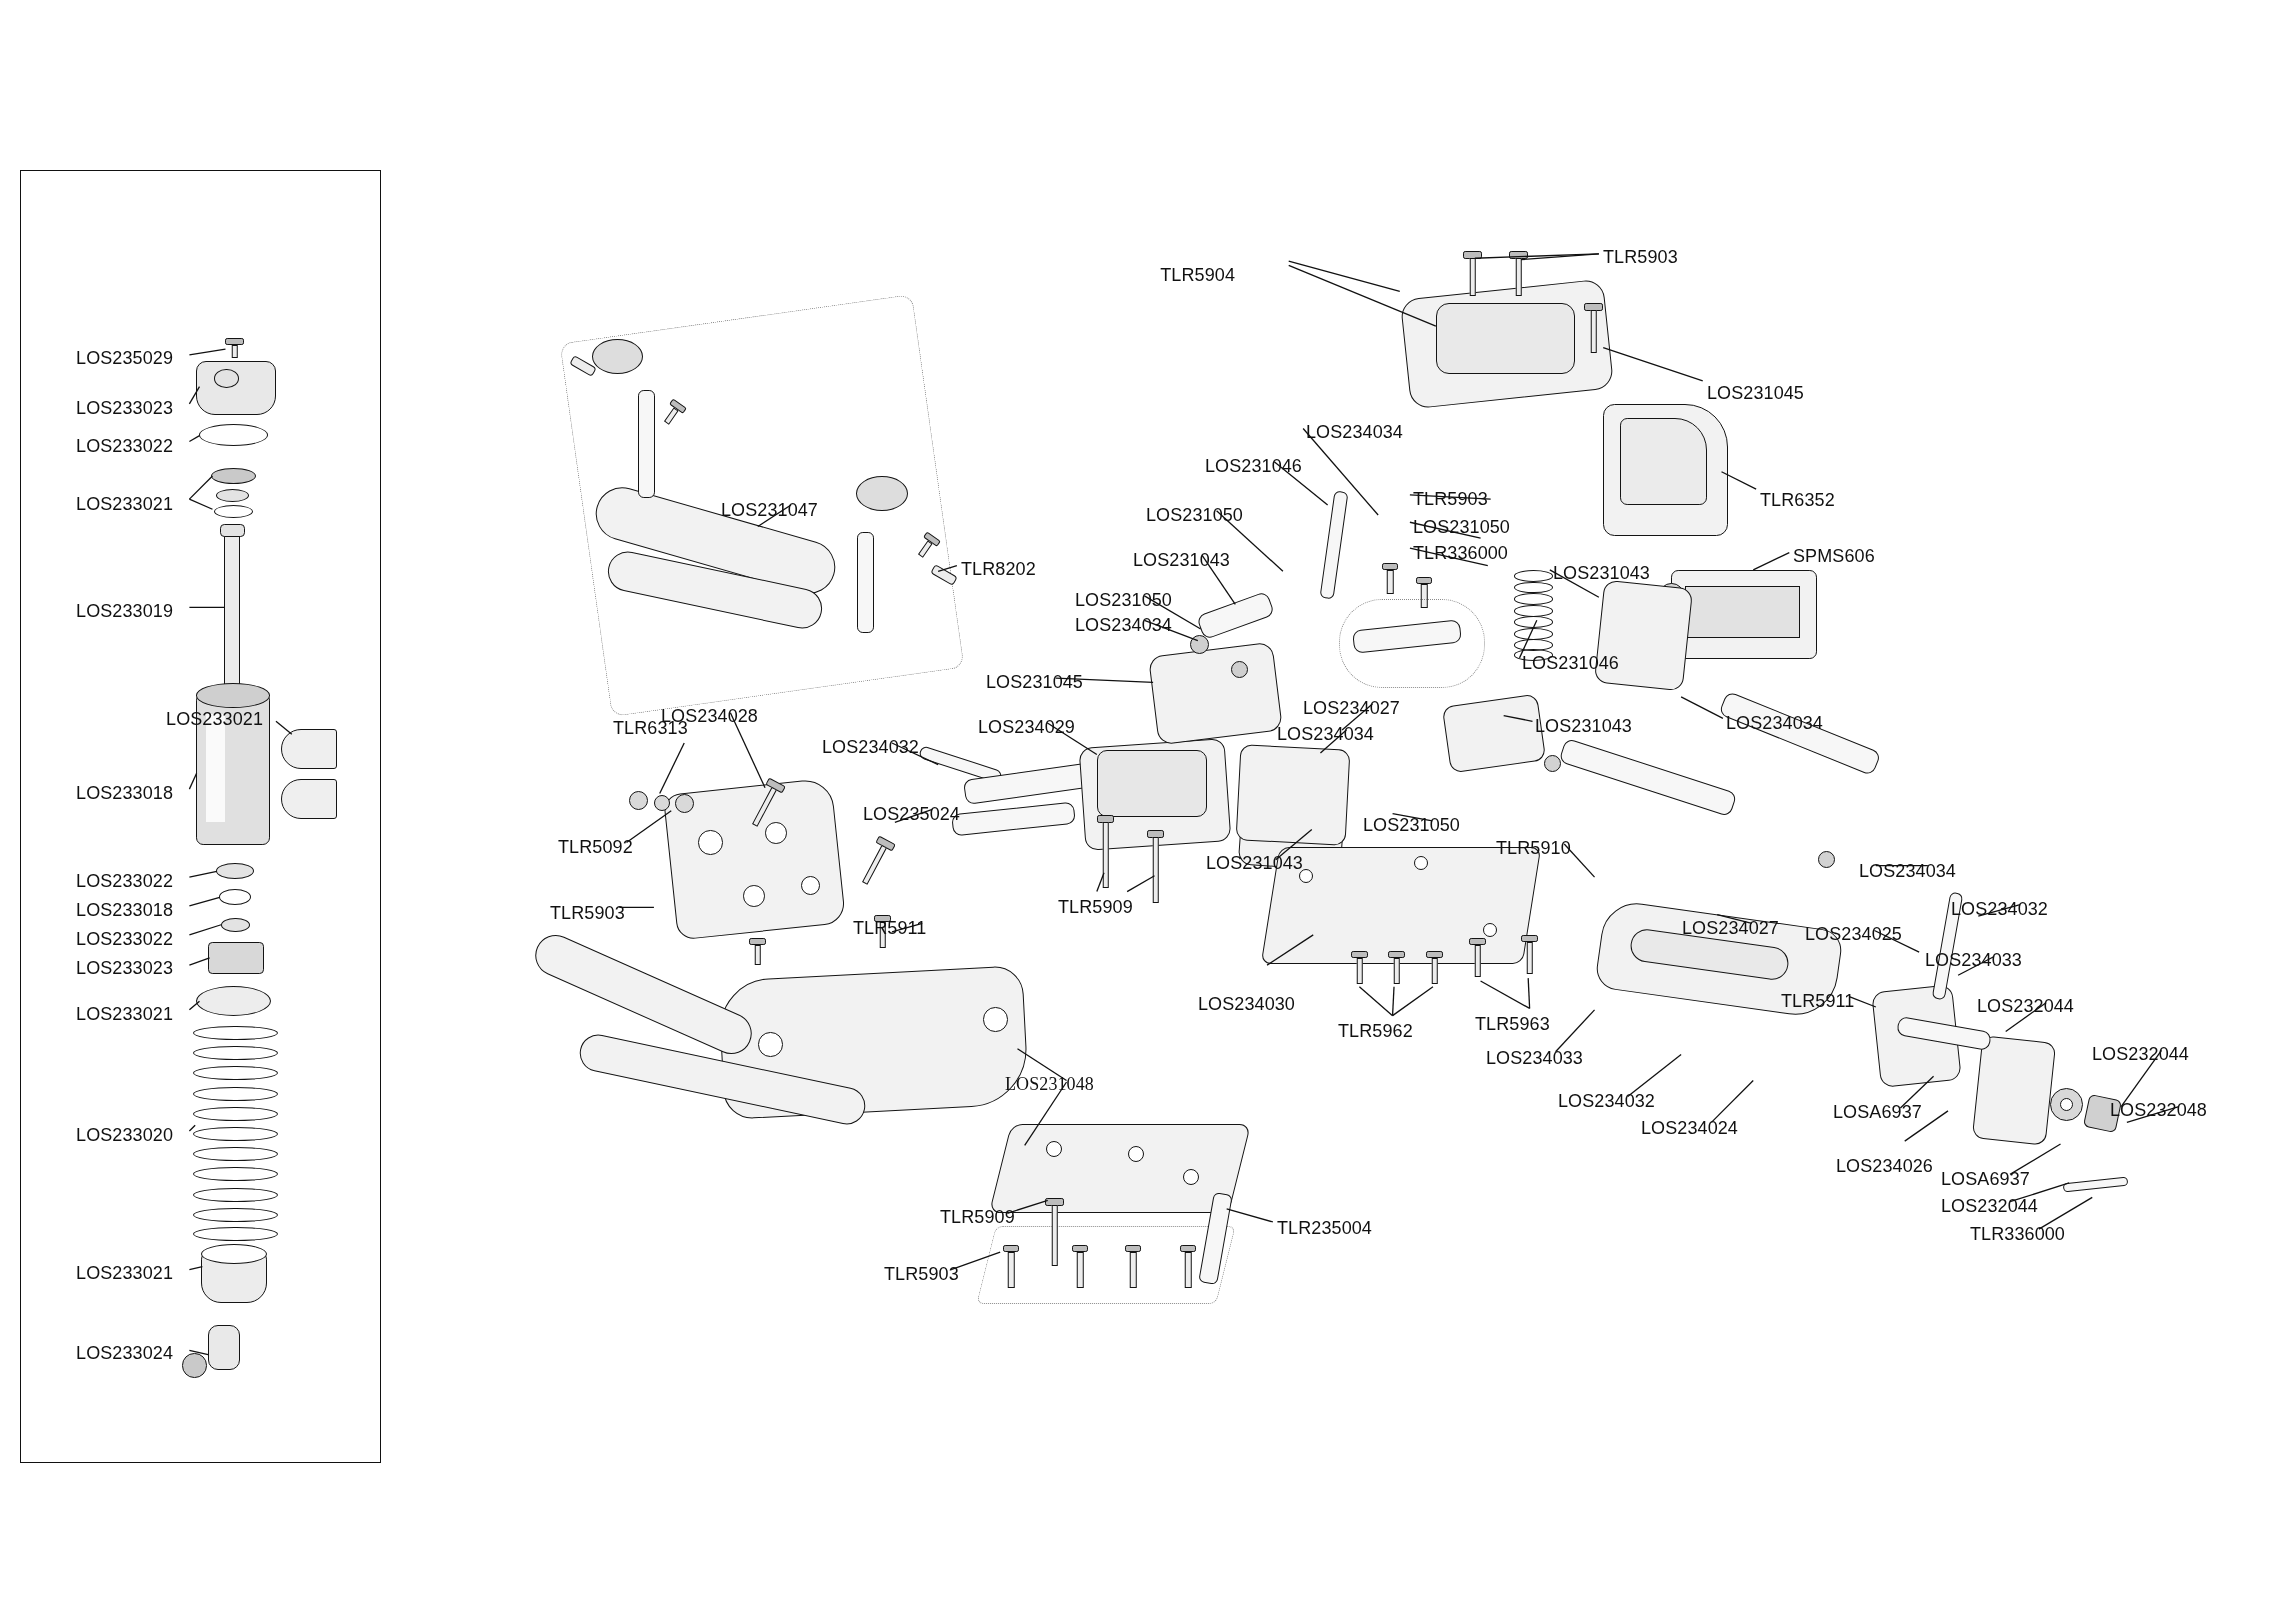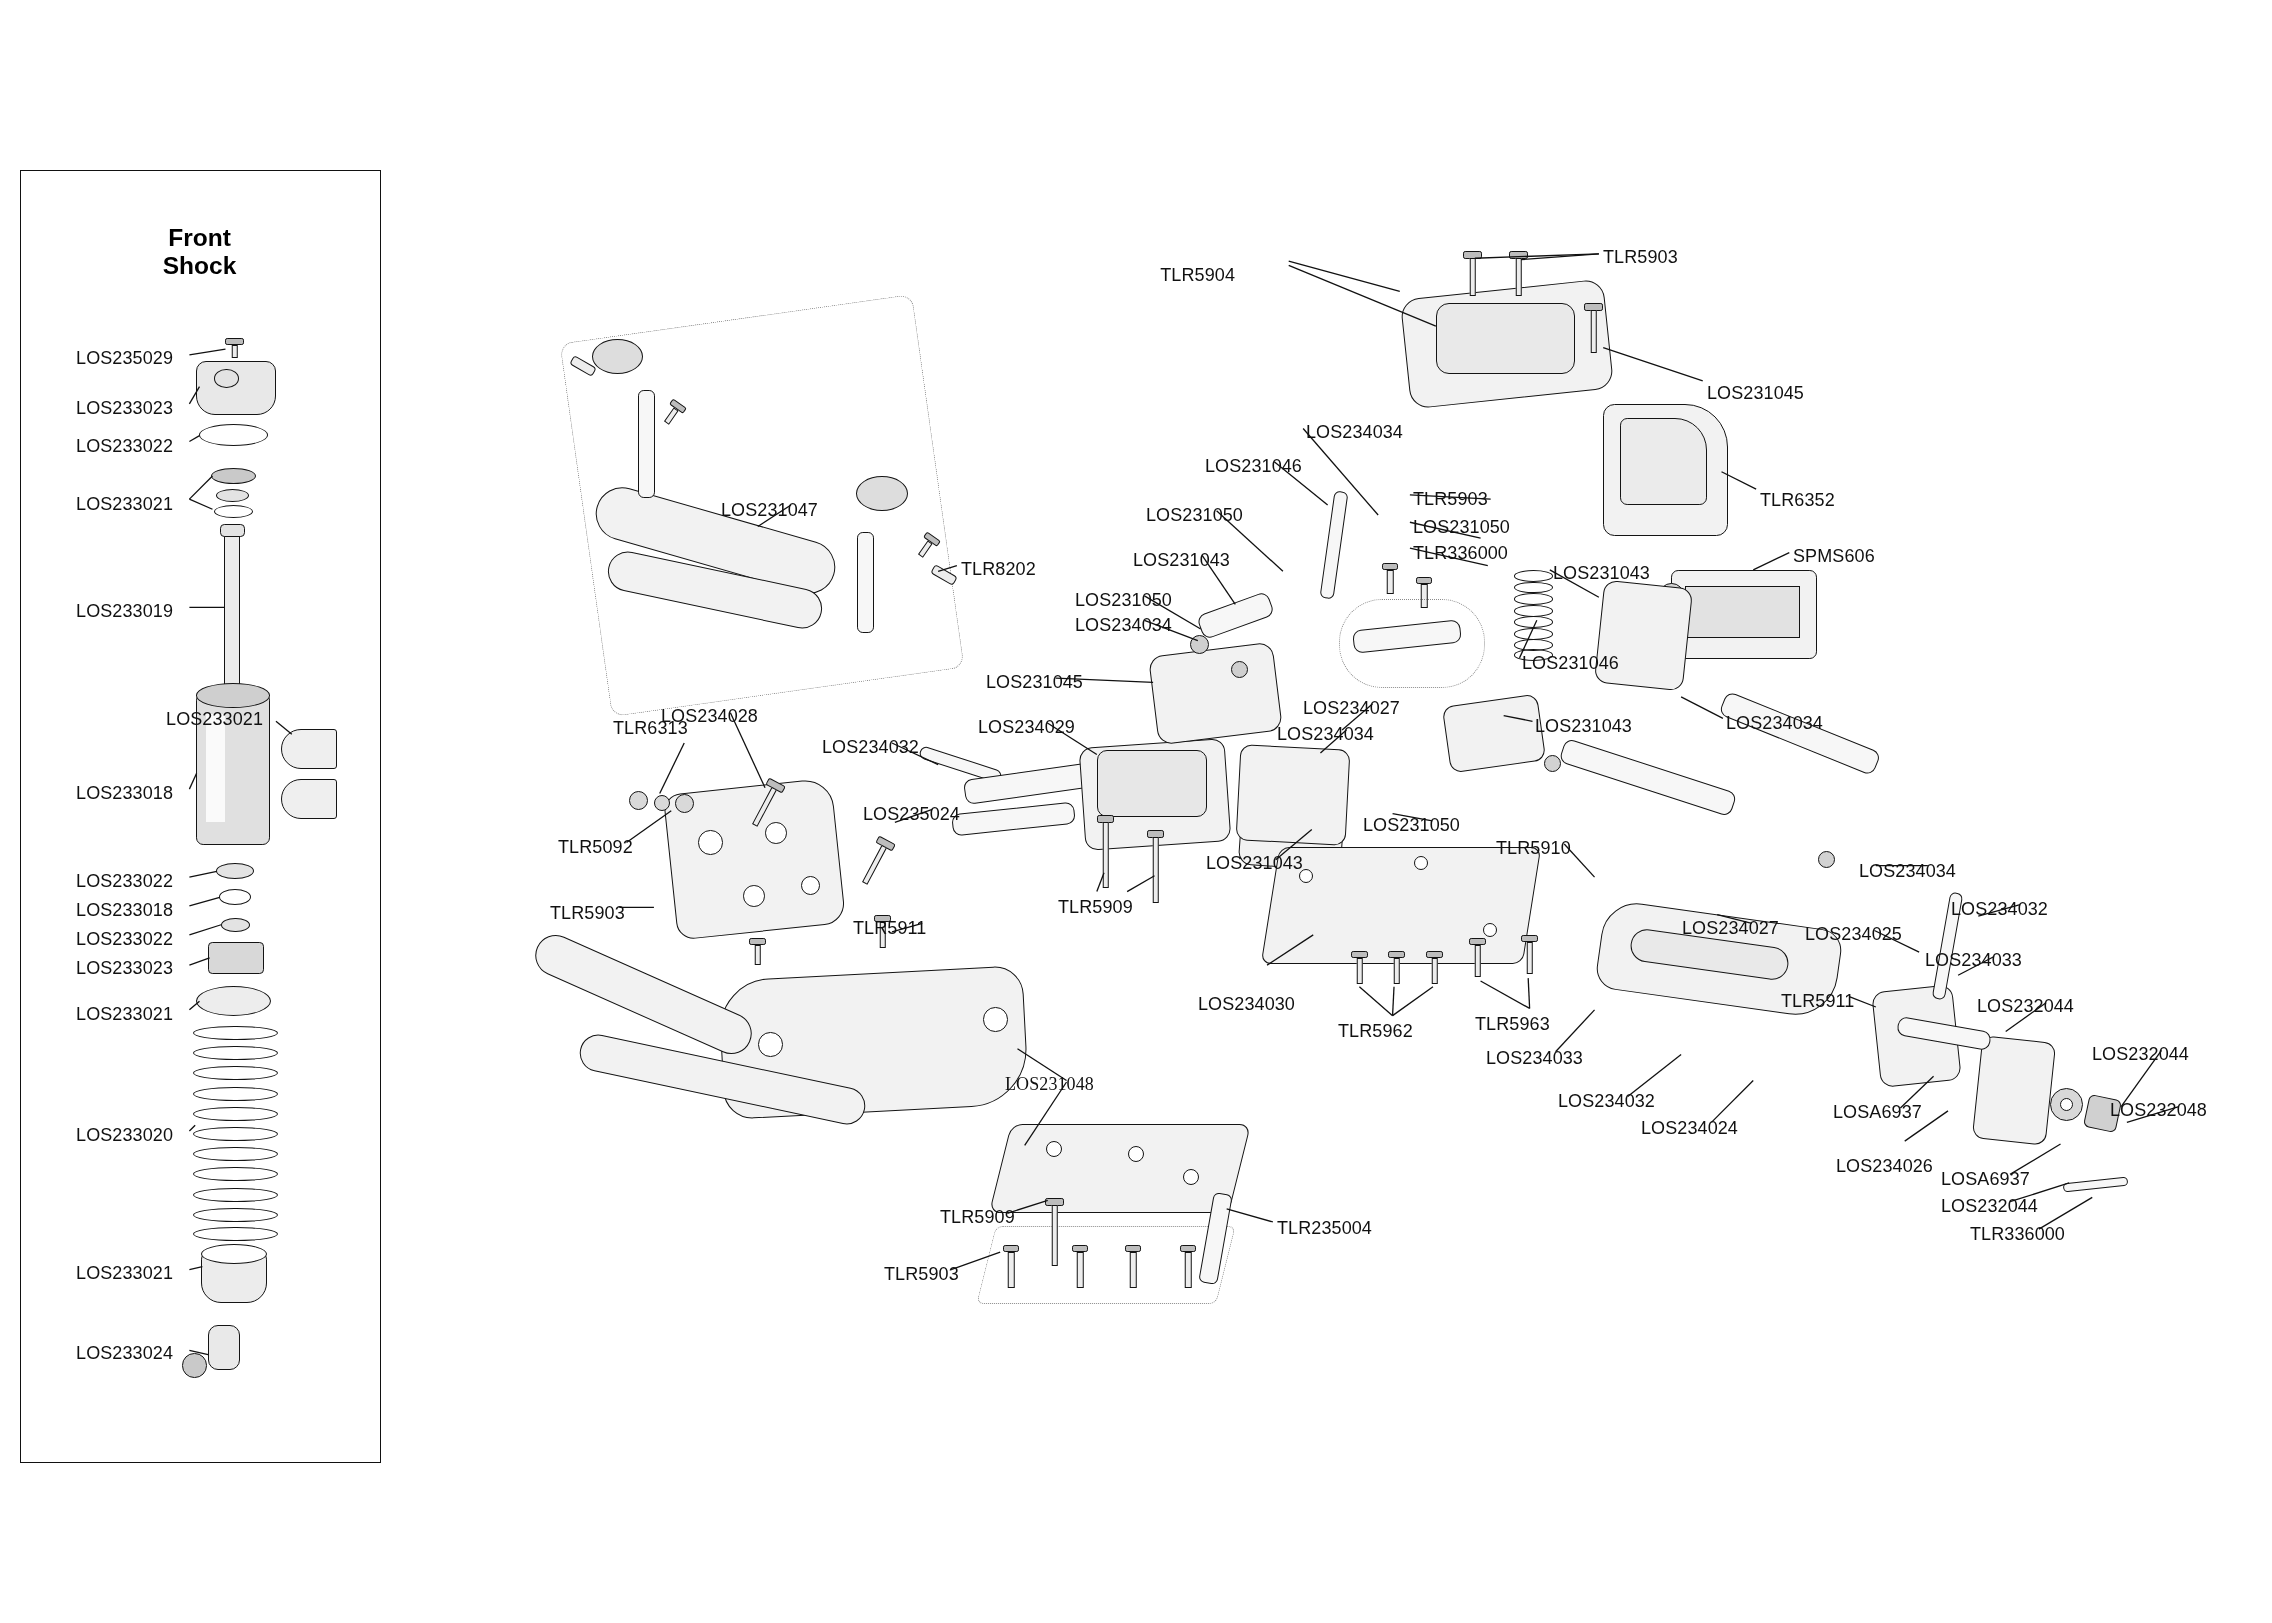--- a/index.html
+++ b/index.html
@@ -46,24 +46,20 @@
 
   svg.overlay{position:absolute;left:0;top:0;width:2273px;height:1623px;pointer-events:none;}
 </style>
 </head>
 <body>
 
 <div class="stage">
 
   <div class="panel" style="left:20px;top:170px;width:359px;height:1291px;"></div>
 
-  <div class="panel-title" style="left:20px;top:224px;width:359px;">
-    <div>Front</div>
-    <div>Shock</div>
-  </div>
 
   <div class="screw small" style="left:225px;top:338px;width:19px;height:21.6px;">
     <div class="head"></div>
       <div class="shaft" style="height:13px;"></div>
   </div>
 
   <div class="poly" style="left:196px;top:361px;width:78px;height:52px;border-radius:10px 10px 19px 19px;background:#e8e8e8;"></div>
   <div class="sh ell mid" style="left:214px;top:369px;width:24.5px;height:19px;"></div>
 
   <div class="sh ell white" style="left:199px;top:424px;width:69px;height:21.6px;"></div>

